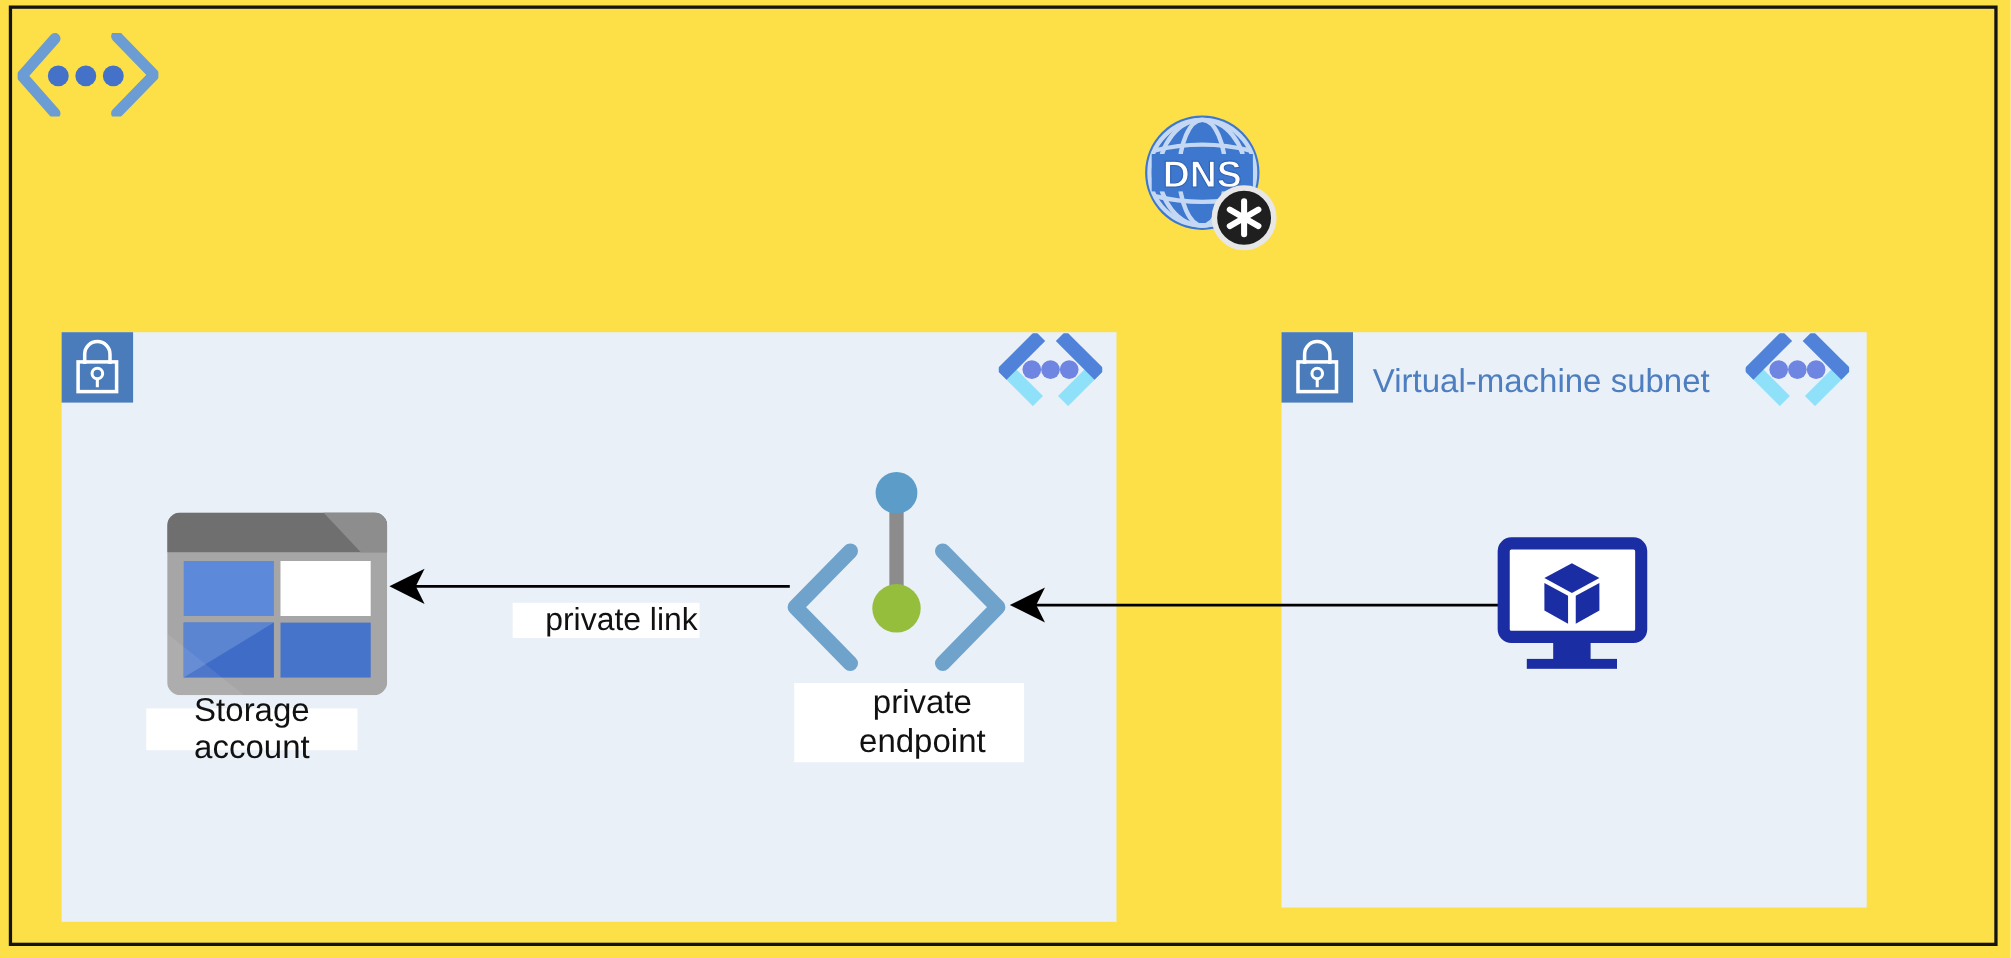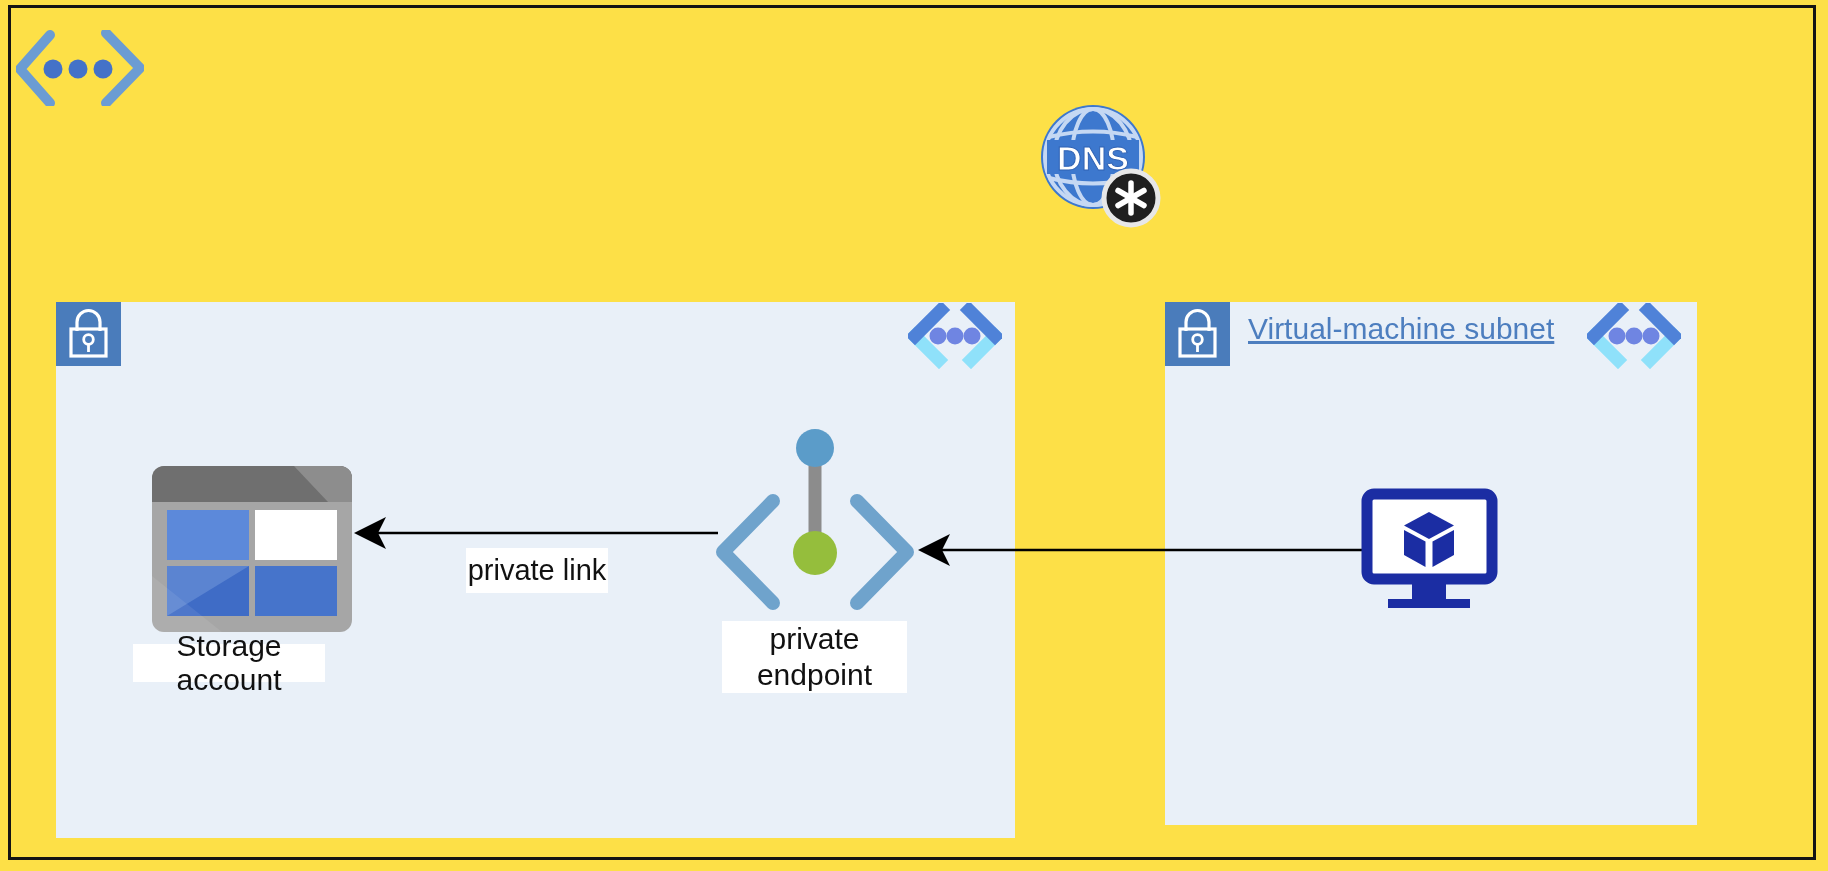--- a/index.html
+++ b/index.html
@@ -9,26 +9,26 @@
     border:3px solid #141414;box-sizing:border-box;}
   .abs{position:absolute;}
   .subnet-box{position:absolute;background:#e9f0f8;}
   .subnet-box.storage{left:56px;top:302px;width:959px;height:536px;}
   .subnet-box.vm{left:1165px;top:302px;width:532px;height:523px;}
   .lock-square{position:absolute;width:65px;height:64px;background:#4a7cbb;}
   .lock-square.storage{left:56px;top:302px;}
   .lock-square.vm{left:1165px;top:302px;}
   .subnet-title{position:absolute;font-size:30px;line-height:34px;color:#4d7ebf;white-space:nowrap;}
   .subnet-title.storage{left:140px;top:320px;}
-  .subnet-title.vm{left:1248px;top:312px;text-decoration:underline;}
+  .subnet-title.vm{left:1248px;top:330px;}
   .chip{position:absolute;background:#ffffff;color:#111111;font-size:30px;
     display:flex;align-items:center;justify-content:center;text-align:center;}
   .chip.storage-label{left:133px;top:644px;width:192px;height:38px;}
-  .chip.pe-label{left:722px;top:621px;width:185px;height:72px;line-height:36px;white-space:pre-line;}
-  .chip.pl-label{left:466px;top:548px;width:142px;height:45px;font-size:29px;}
+  .chip.pe-label{left:722px;top:621px;width:185px;height:72px;line-height:36px;white-space:pre-line;padding-left:24px;}
+  .chip.pl-label{left:466px;top:548px;width:142px;height:32px;font-size:29px;padding-left:28px;}
   svg{display:block;}
   .arrows{position:absolute;left:0;top:0;pointer-events:none;}
 </style>
 </head>
 <body>
 
 <div class="canvas">
 
   <div class="outer-border"></div>
 

